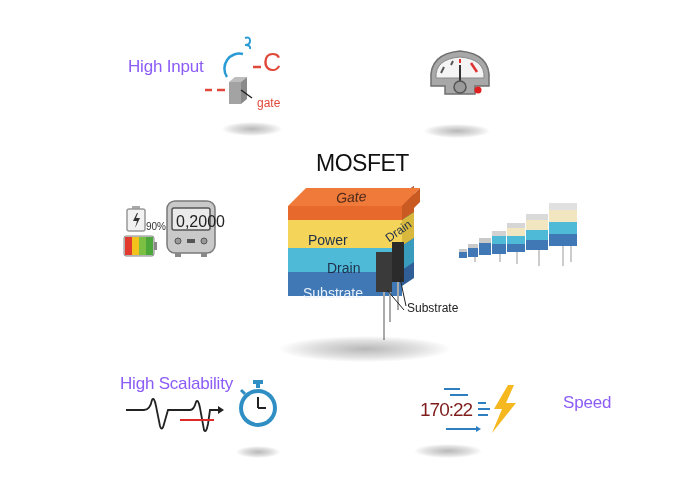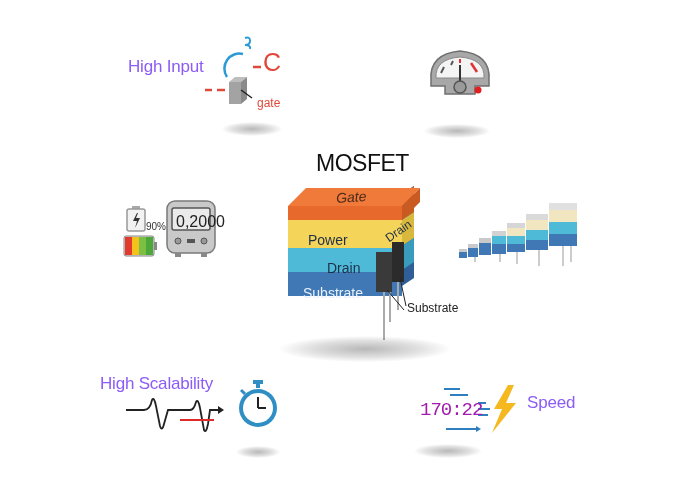--- a/index.html
+++ b/index.html
@@ -127,21 +127,21 @@
   <line x1="116" y1="96" x2="122" y2="124" stroke="#222" stroke-width="1"></line>
 </svg>
 <div class="abs layer-text" style="left:336px; top:189px; font-style:italic; font-size:14px; color:#4a2a1a; transform:rotate(-4deg);">Gate</div>
 <div class="abs layer-text" style="left:308px; top:232px;">Power</div>
 <div class="abs layer-text" style="left:384px; top:224px; transform:rotate(-35deg); font-size:12px;">Drain</div>
 <div class="abs layer-text" style="left:327px; top:260px;">Drain</div>
 <div class="abs layer-text" style="left:303px; top:285px; color:#e8f0fa;">Substrate</div>
 <div class="abs" style="left:407px; top:301px; font-size:12px; color:#222;">Substrate</div>
 <div class="shadow" style="left:280px; top:336px; width:170px; height:26px;"></div>
 
-<div class="abs label" style="left:100px; top:373px;">High Scalability</div>
+<div class="abs label" style="left:120px; top:373px;">High Scalability</div>
 <svg class="abs" style="left:124px; top:396px;" width="100" height="40" viewBox="0 0 100 40">
   <path d="M2 14 L20 14 Q26 14 28 4 Q30 0 32 10 L36 30 Q38 36 40 28 L44 14 L66 14 Q70 14 72 6 Q74 2 76 12 L80 34 Q82 38 84 28 L86 14 L94 14" stroke="#222" stroke-width="1.8" fill="none"></path>
   <polygon points="94,10 100,14 94,18" fill="#222"></polygon>
   <line x1="56" y1="24" x2="90" y2="24" stroke="#e02a2a" stroke-width="2.2"></line>
 </svg>
 <svg class="abs" style="left:236px; top:378px;" width="44" height="52" viewBox="0 0 44 52">
   <rect x="17" y="2" width="10" height="4" fill="#2f8fc4"></rect>
   <rect x="20" y="6" width="4" height="4" fill="#2f8fc4"></rect>
   <line x1="5" y1="12" x2="9" y2="16" stroke="#2f8fc4" stroke-width="3"></line>
   <circle cx="22" cy="30" r="19" fill="#2f8fc4"></circle>
@@ -154,17 +154,17 @@
 <svg class="abs" style="left:420px; top:385px;" width="100" height="50" viewBox="0 0 100 50">
   <line x1="24" y1="4" x2="40" y2="4" stroke="#2f7fc0" stroke-width="2"></line>
   <line x1="30" y1="10" x2="48" y2="10" stroke="#2f7fc0" stroke-width="2"></line>
   <line x1="58" y1="18" x2="66" y2="18" stroke="#2f7fc0" stroke-width="2"></line>
   <line x1="58" y1="24" x2="70" y2="24" stroke="#2f7fc0" stroke-width="2"></line>
   <line x1="58" y1="30" x2="68" y2="30" stroke="#2f7fc0" stroke-width="2"></line>
   <line x1="26" y1="44" x2="56" y2="44" stroke="#2f7fc0" stroke-width="2"></line>
   <polygon points="56,41 61,44 56,47" fill="#2f7fc0"></polygon>
   <polygon points="88,0 74,24 82,24 72,48 96,18 86,18 94,0" fill="#f5b81f"></polygon>
 </svg>
-<div class="abs" style="left:420px; top:399px; font-family:Liberation Mono, monospace; font-size:19px; color:#a21caf; letter-spacing:-1px;">170:22</div>
+<div class="abs" style="left:420px; top:399px; font-family:Liberation Sans, sans-serif; font-size:19px; color:#7f1d1d; letter-spacing:-1px;">170:22</div>
 <div class="abs" style="left:525px; top:392px;">
-  <div class="label" style="padding-left:2px;">Speed</div>
+  <div class="label" style="padding-left:2px;margin-left:36px;">Speed</div>
 </div>
 <div class="shadow" style="left:414px; top:444px; width:68px; height:14px;"></div>
 
 </body></html>

